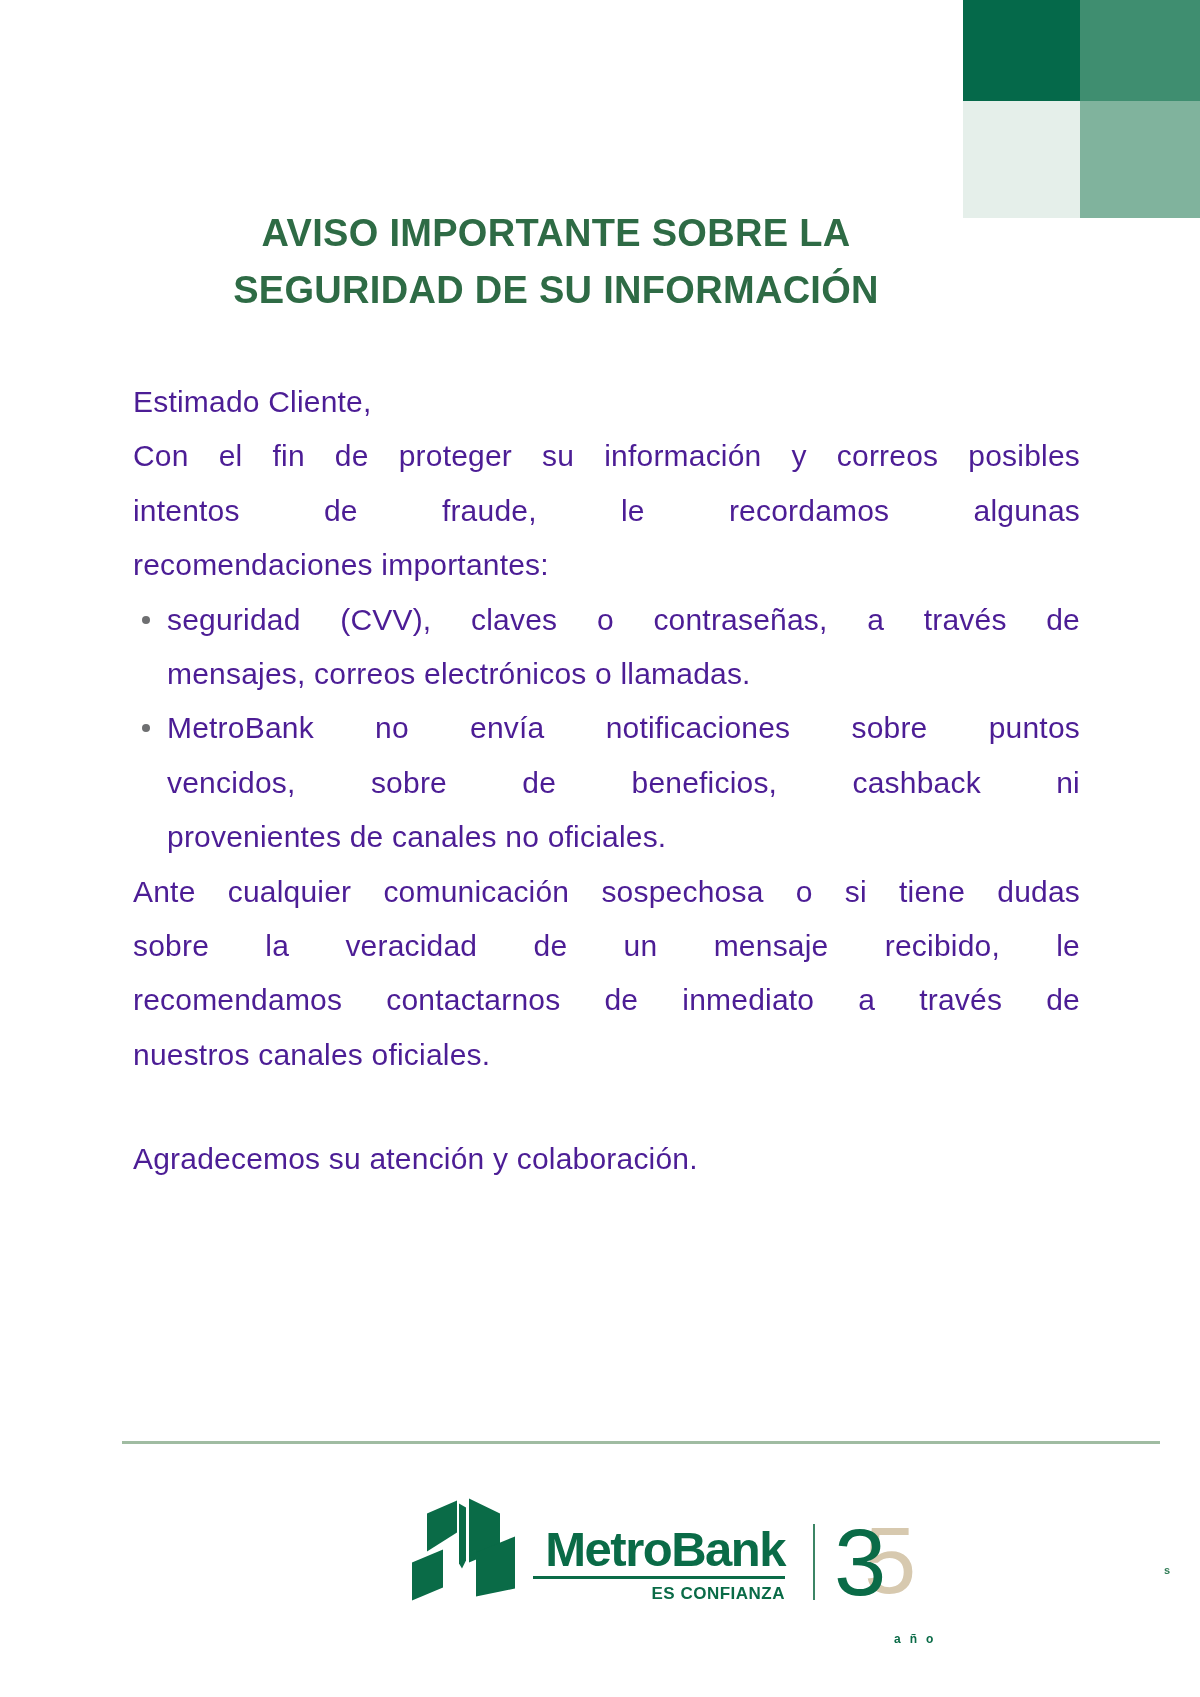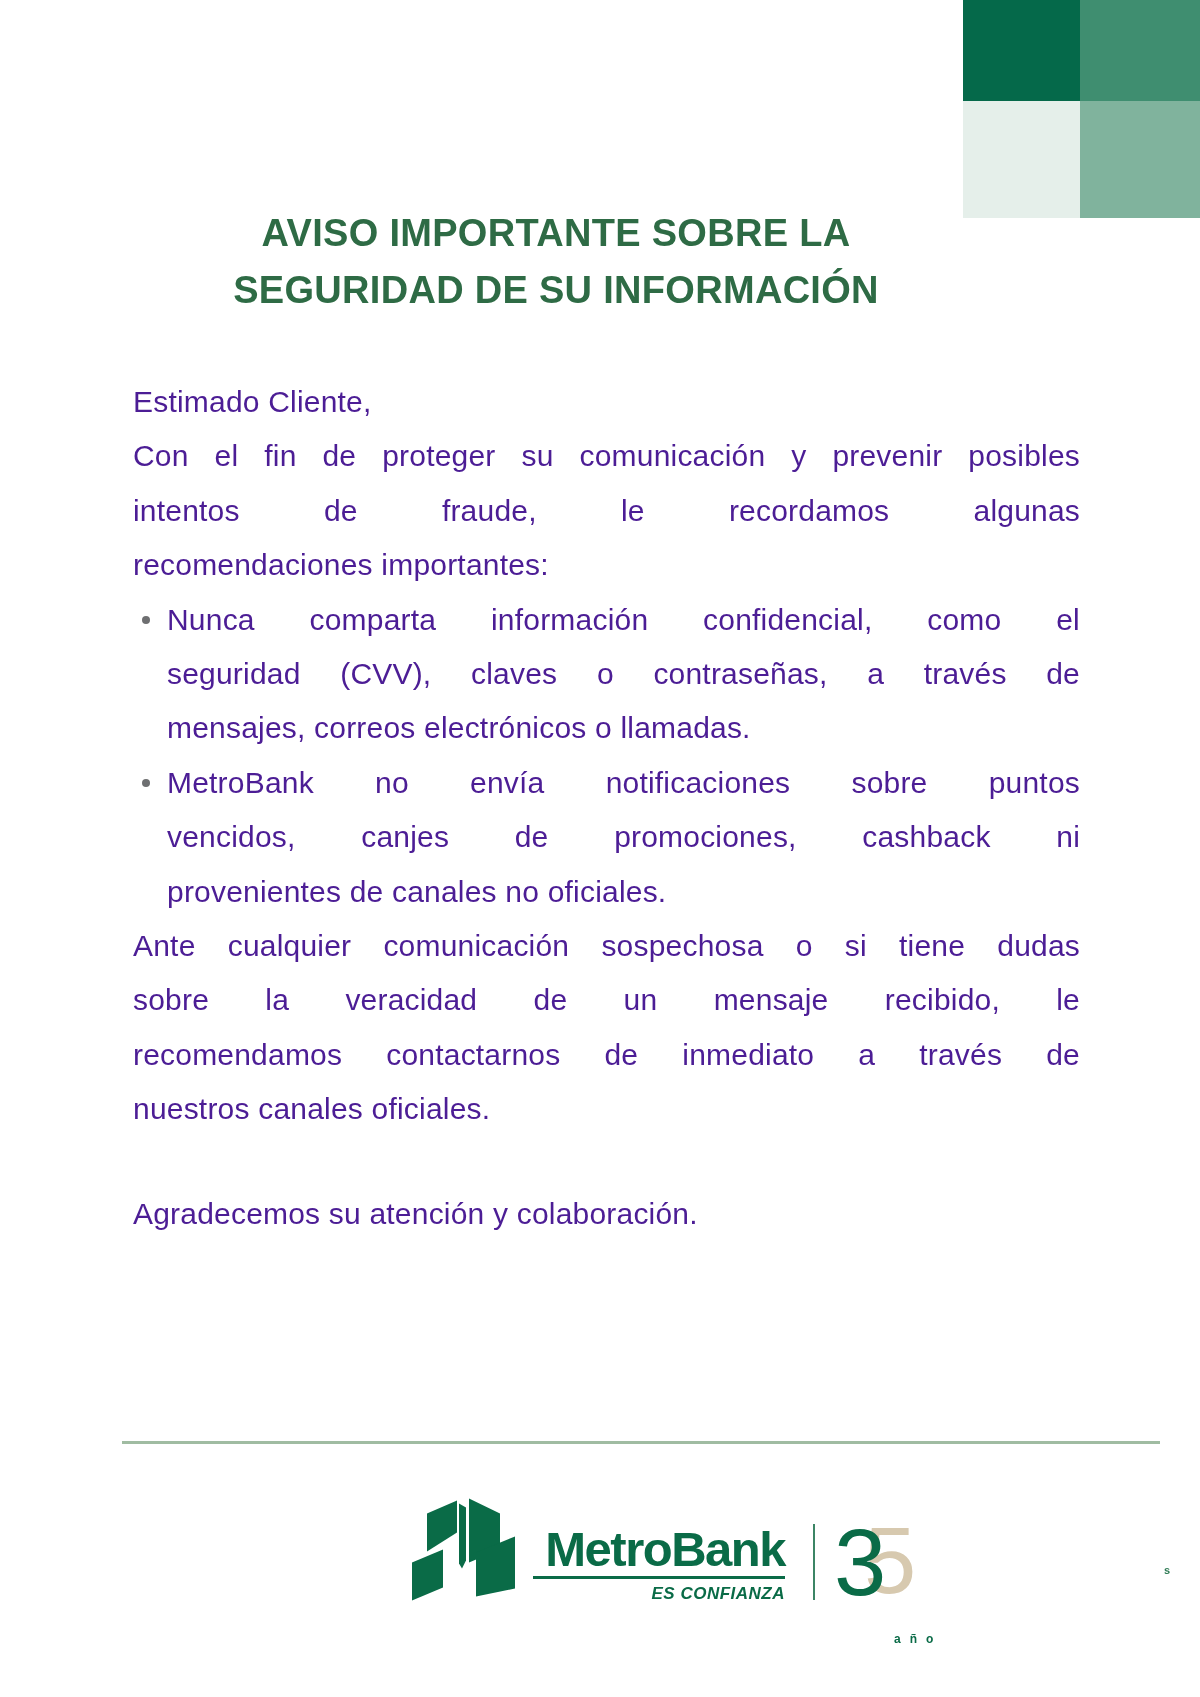--- a/index.html
+++ b/index.html
@@ -99,21 +99,20 @@
   .tagline {
     position: absolute;
     left: 533px;
     top: 1584px;
     width: 252px;
     text-align: right;
     color: #0A6B47;
     font-weight: bold;
     font-size: 17px;
     letter-spacing: 0.5px;
-    font-style: italic;
   }
   .logo-sep {
     position: absolute;
     left: 813px;
     top: 1524px;
     width: 2px;
     height: 76px;
     background: #3C8565;
   }
   .digit5 {
@@ -168,34 +167,33 @@
   <h1 class="title">
     <div>AVISO IMPORTANTE SOBRE LA</div>
     <div>SEGURIDAD DE SU INFORMACIÓN</div>
   </h1>
 
   <div class="content" id="body-content">
       <div class="block paragraph">
         <div class="line">Estimado Cliente,</div>
       </div>
       <div class="block paragraph">
-        <div class="line stretch">Con el fin de proteger su comunicación y prevenir posibles</div>
+        <div class="line stretch">Con el fin de proteger su información y correos posibles</div>
         <div class="line stretch">intentos de fraude, le recordamos algunas</div>
         <div class="line">recomendaciones importantes:</div>
       </div>
       <div class="block bullet">
         <span class="dot"></span>
-        <div class="line stretch">Nunca comparta información confidencial, como el</div>
         <div class="line stretch">seguridad (CVV), claves o contraseñas, a través de</div>
         <div class="line">mensajes, correos electrónicos o llamadas.</div>
       </div>
       <div class="block bullet">
         <span class="dot"></span>
         <div class="line stretch">MetroBank no envía notificaciones sobre puntos</div>
-        <div class="line stretch">vencidos, canjes de promociones, cashback ni</div>
+        <div class="line stretch">vencidos, sobre de beneficios, cashback ni</div>
         <div class="line">provenientes de canales no oficiales.</div>
       </div>
       <div class="block paragraph">
         <div class="line stretch">Ante cualquier comunicación sospechosa o si tiene dudas</div>
         <div class="line stretch">sobre la veracidad de un mensaje recibido, le</div>
         <div class="line stretch">recomendamos contactarnos de inmediato a través de</div>
         <div class="line">nuestros canales oficiales.</div>
       </div>
       <div class="block paragraph gap-before">
         <div class="line">Agradecemos su atención y colaboración.</div>

